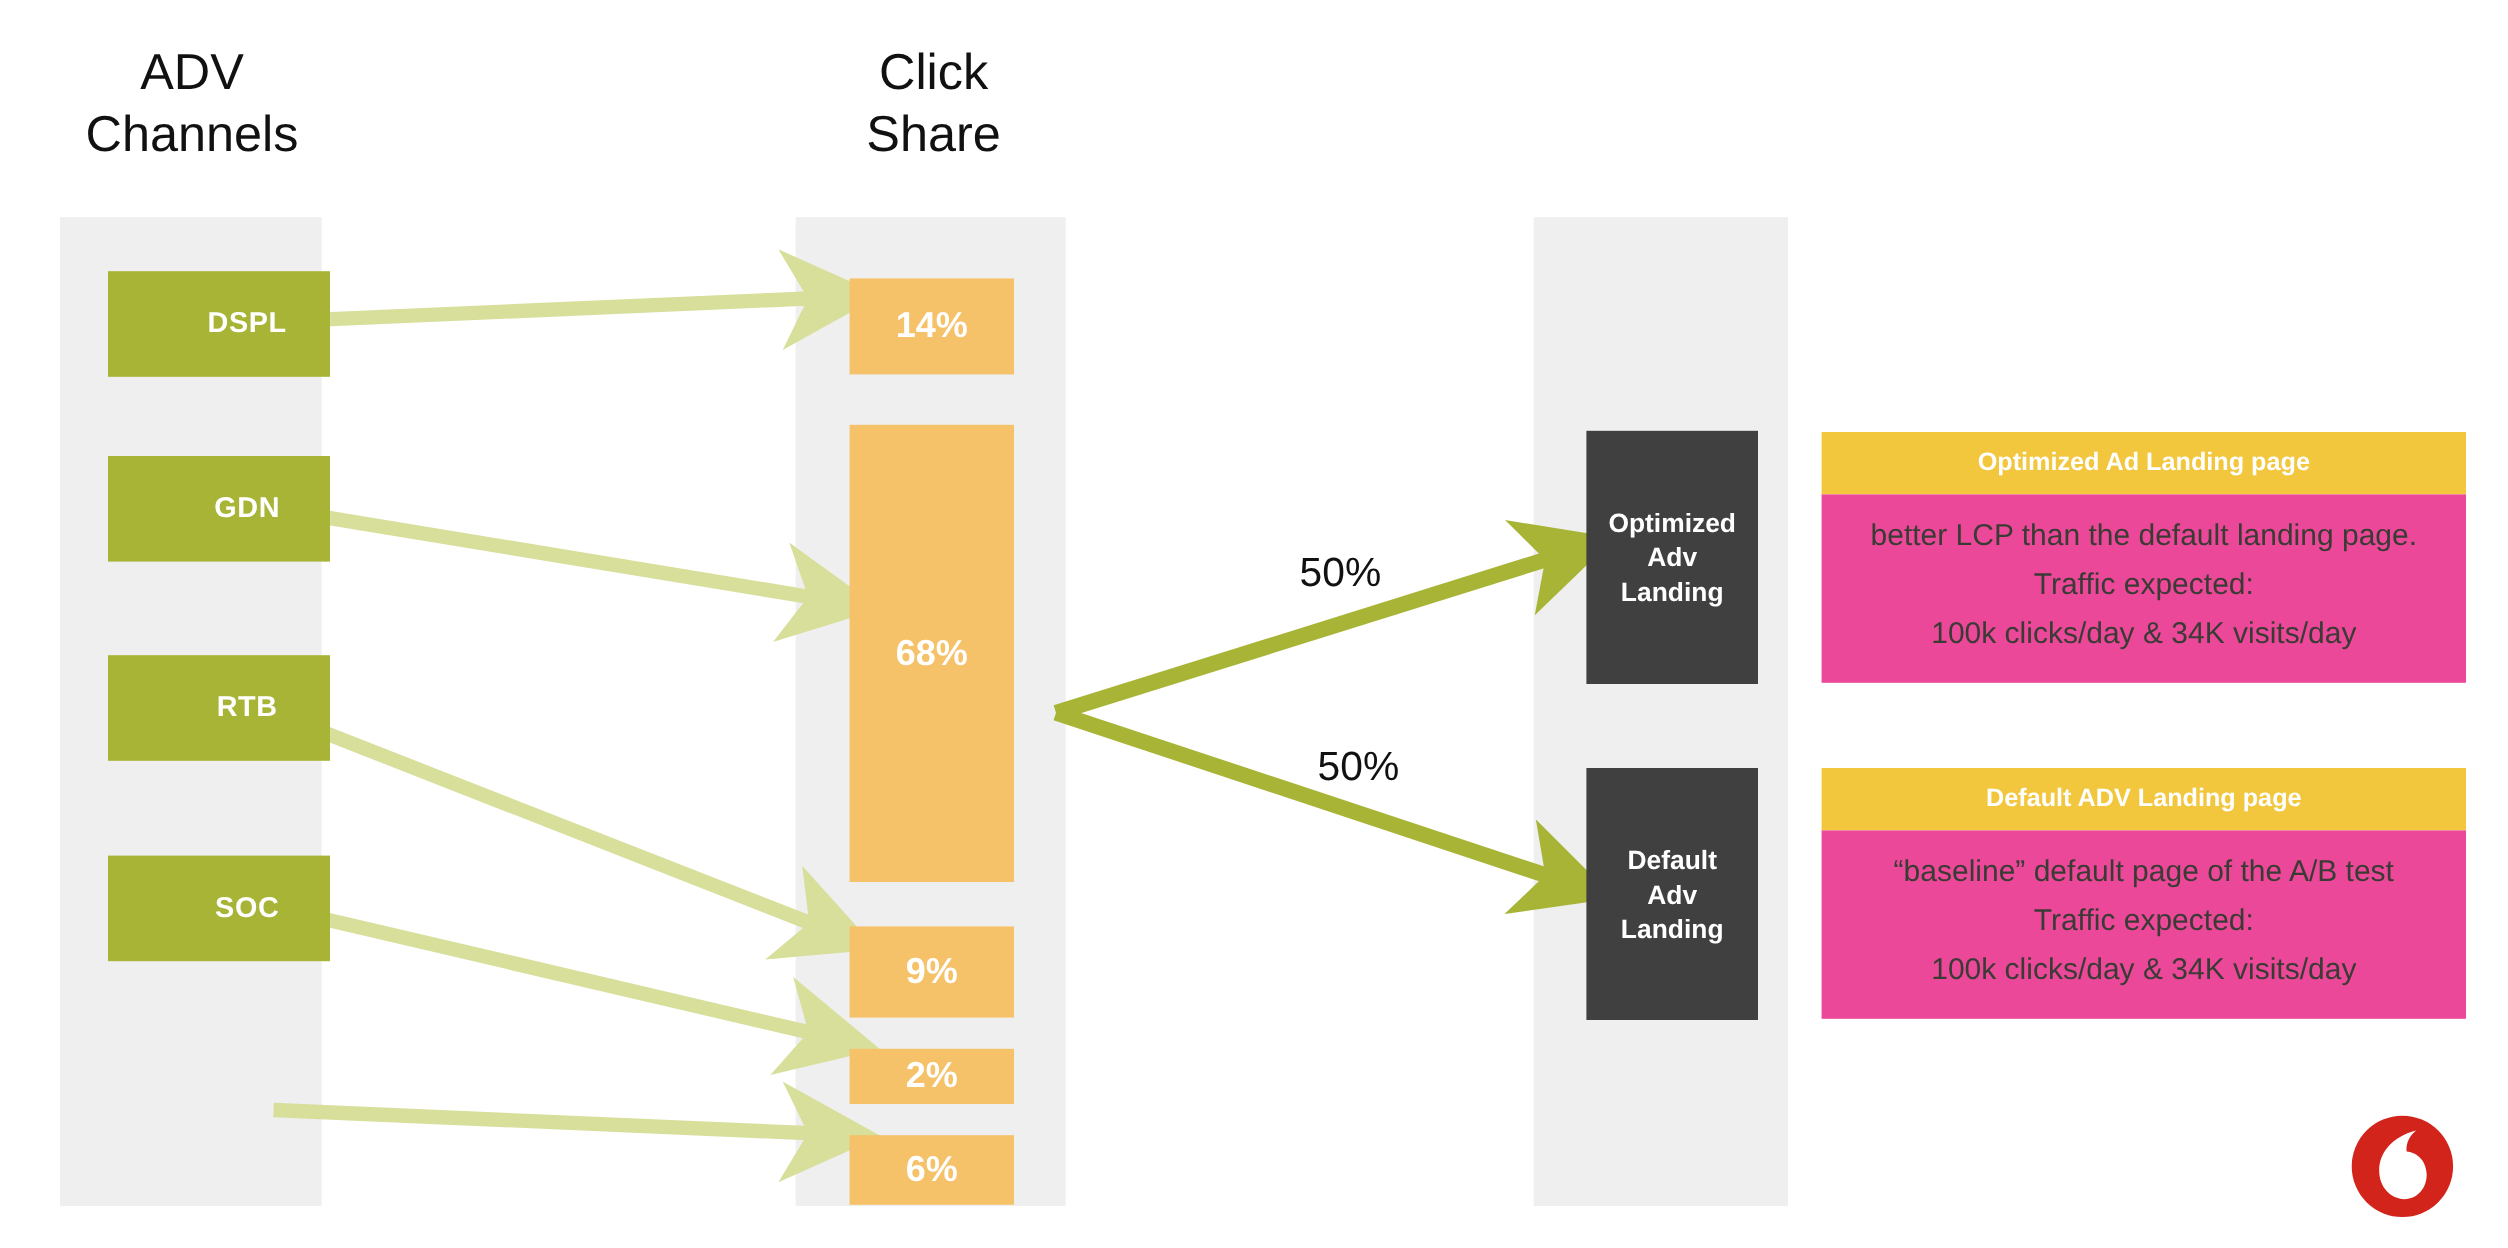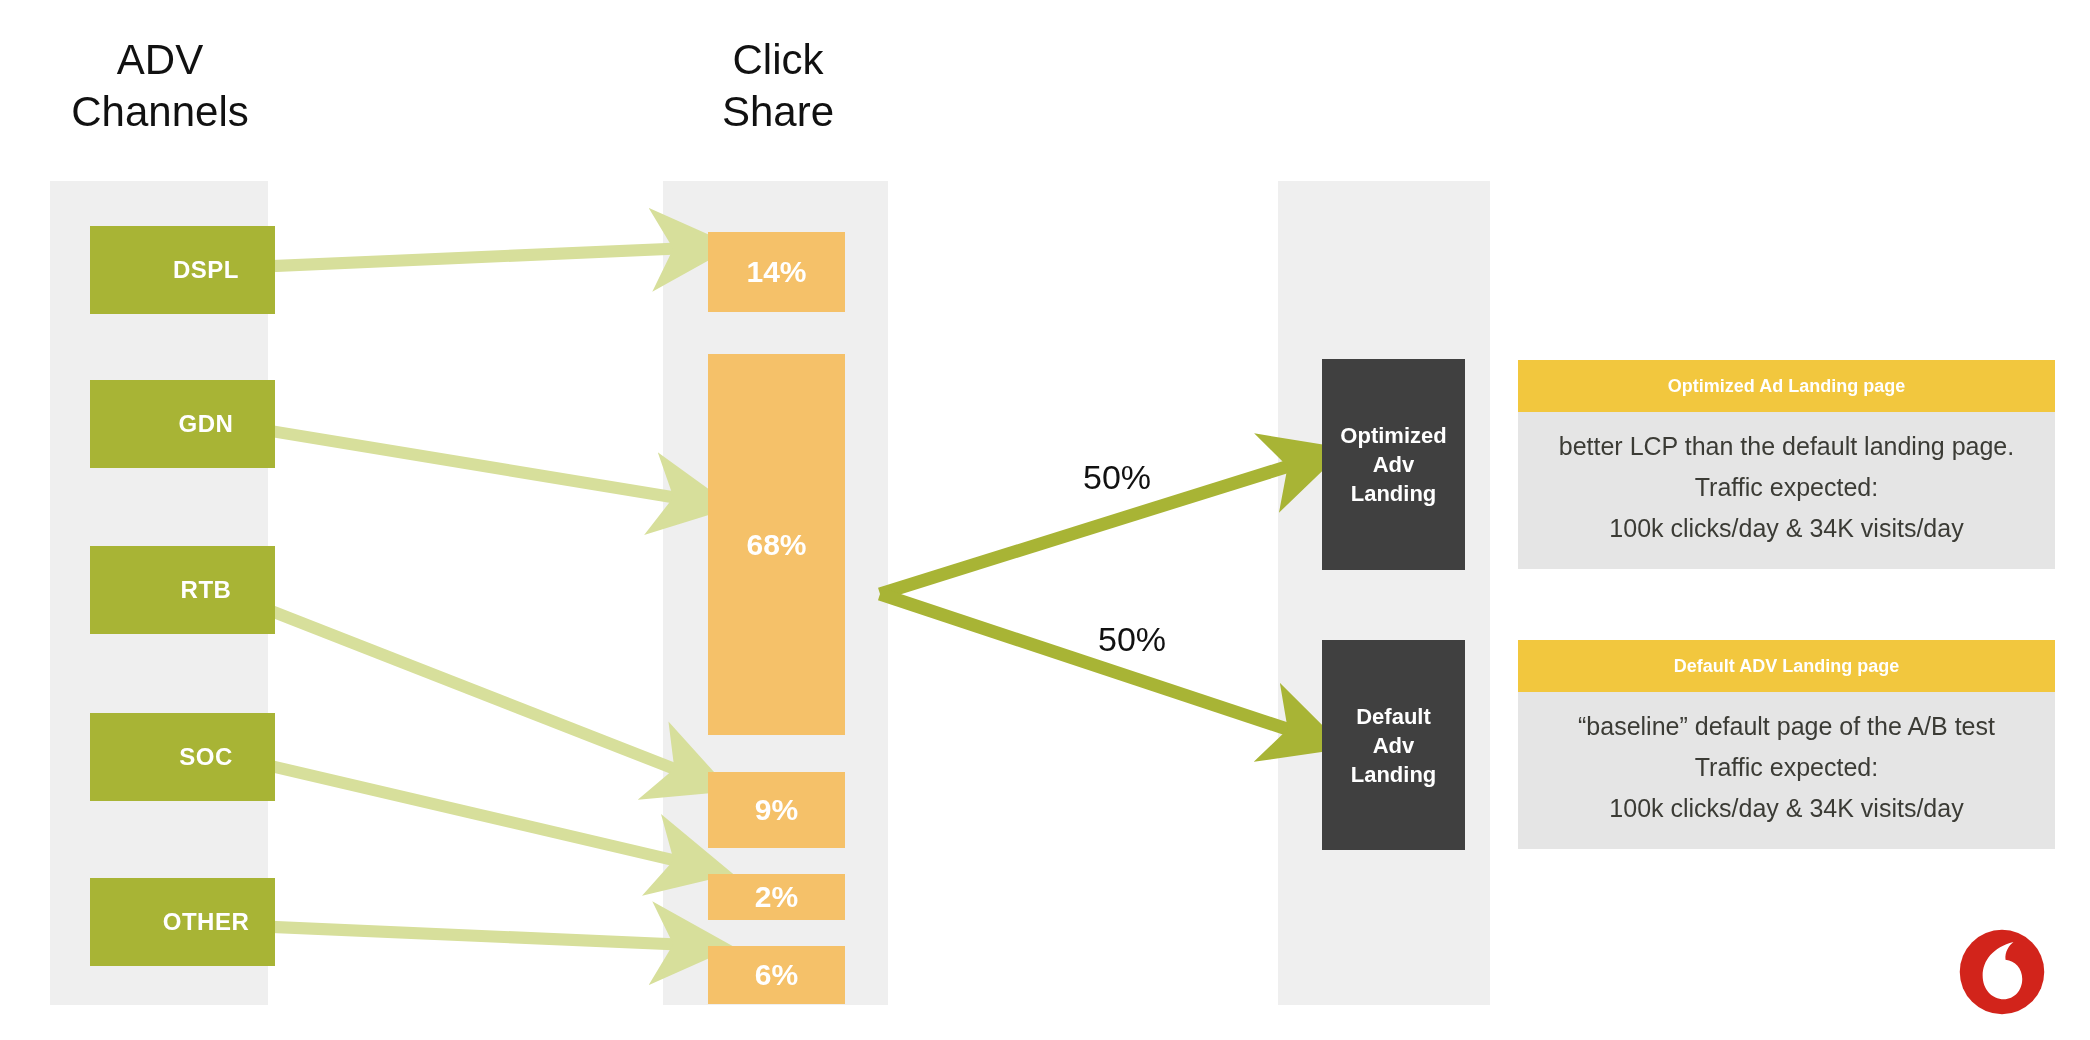--- a/index.html
+++ b/index.html
@@ -53,24 +53,24 @@
   #land-optimized{top:359px;height:211px;}
   #land-default{top:640px;height:210px;}
 
   
   .info-card{position:absolute;left:1518px;width:537px;}
   #card-optimized{top:360px;}
   #card-default{top:640px;}
   .info-head{
     background:#F2C73E;color:#ffffff;height:52px;
     display:flex;align-items:center;justify-content:center;
-    font-size:18px;font-weight:bold;
+    font-size:21px;font-weight:bold;
   }
   .info-body{
-    background:#e5e5e5;color:#3b3b35;
+    background:#ec4899;color:#3b3b35;
     padding:14px 18px 20px 18px;
     text-align:center;font-size:25px;line-height:41px;
     white-space:pre-line;
   }
 
   
   #arrow-layer{position:absolute;left:0;top:0;width:2090px;height:1040px;pointer-events:none;}
 
   
   .split-label{
@@ -117,21 +117,20 @@
     <g stroke="#A8B435" stroke-width="13" fill="none" stroke-linecap="butt" marker-end="url(#ah-bold)">
       <path d="M880,594 L1305,461"></path>
       <path d="M880,594 L1305,735"></path>
     </g>
   </svg>
 
   <div class="chan-box" style="top:226px">DSPL</div>
   <div class="chan-box" style="top:546px">RTB</div>
   <div class="chan-box" style="top:380px">GDN</div>
   <div class="chan-box" style="top:713px">SOC</div>
-  <div class="chan-box" style="top:878px">OTHER</div>
 
   <div class="share-bar" style="top:208px;height:80px">14%</div>
   <div class="share-bar" style="top:330px;height:381px">68%</div>
   <div class="share-bar" style="top:748px;height:76px">9%</div>
   <div class="share-bar" style="top:850px;height:46px">2%</div>
   <div class="share-bar" style="top:922px;height:58px">6%</div>
 
   <div class="split-label" id="split-top">50%</div>
   <div class="split-label" id="split-bottom">50%</div>
 

